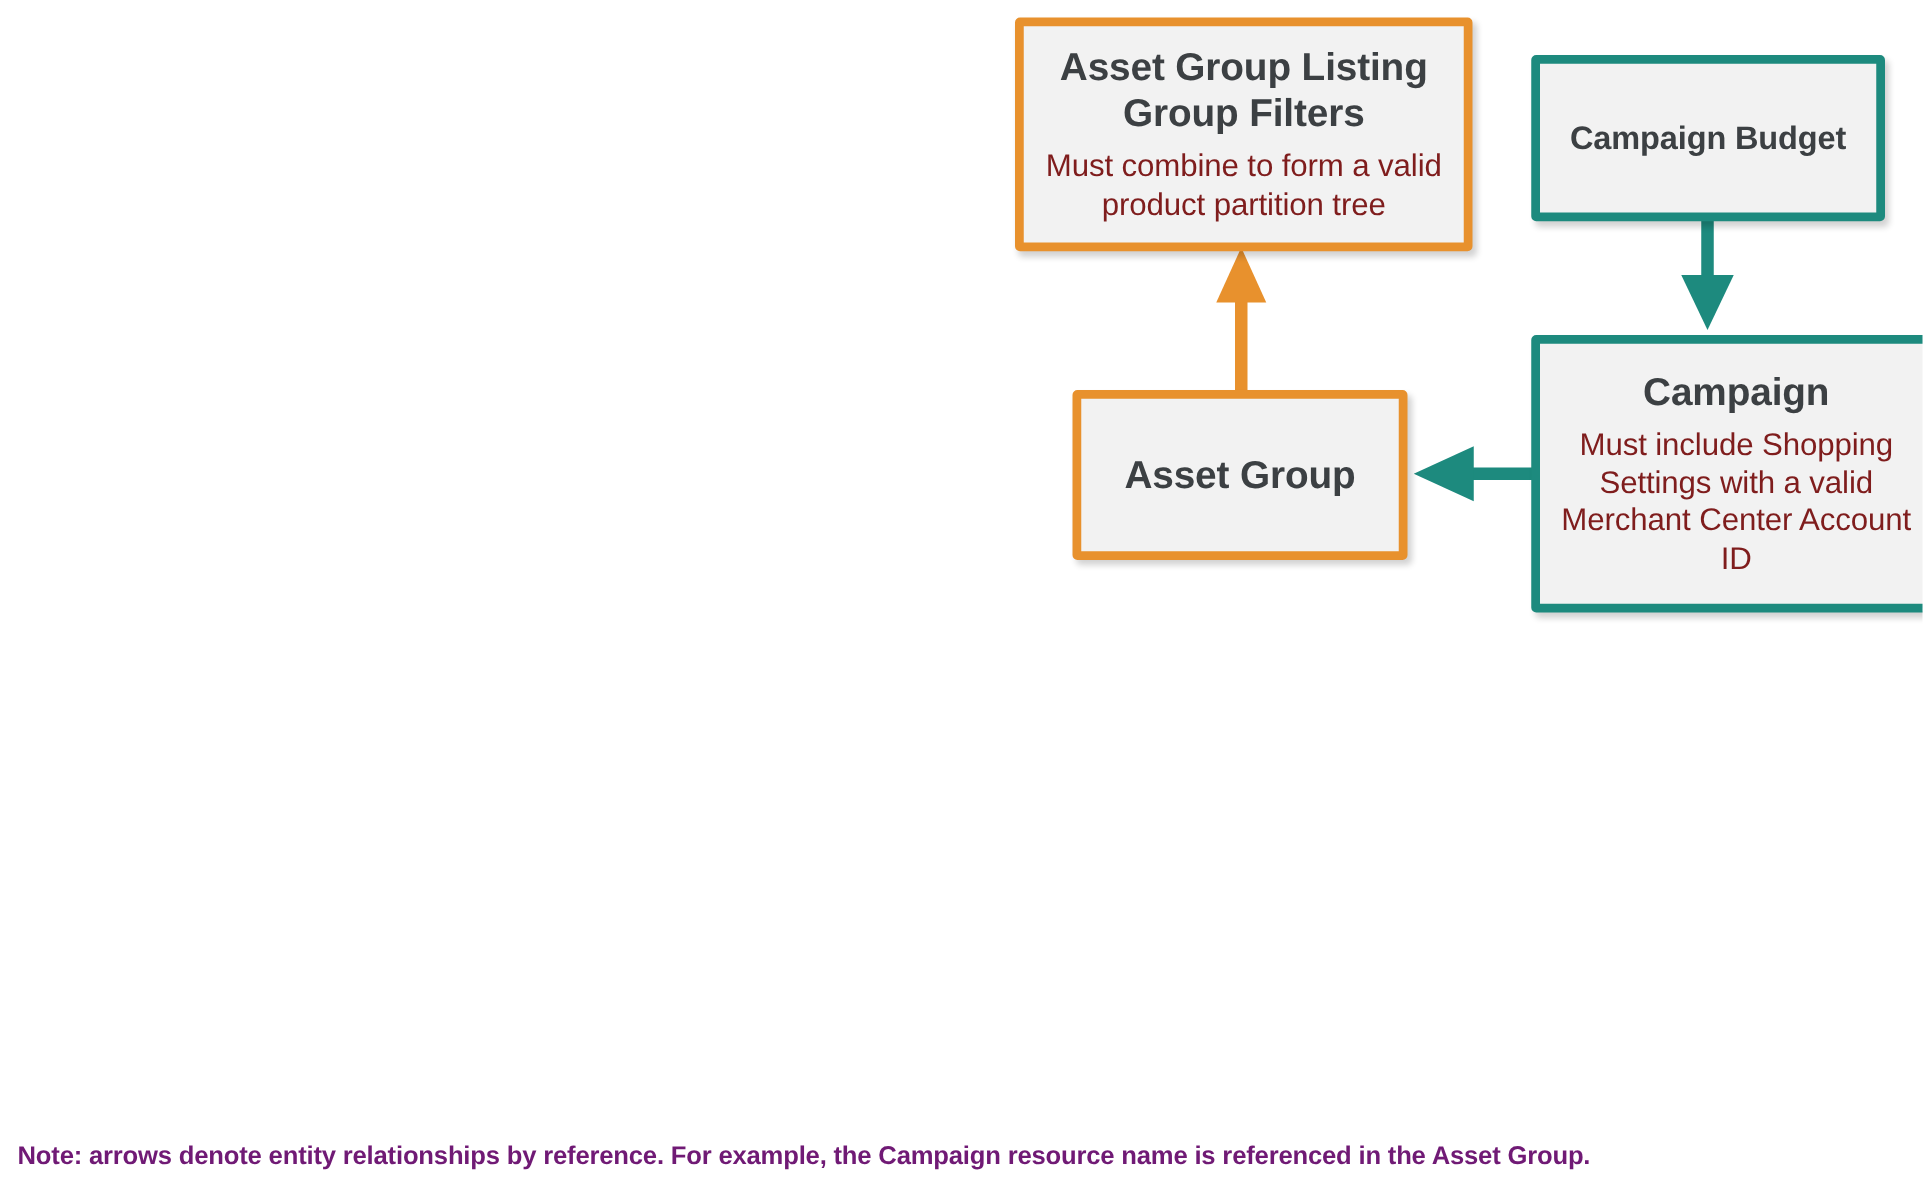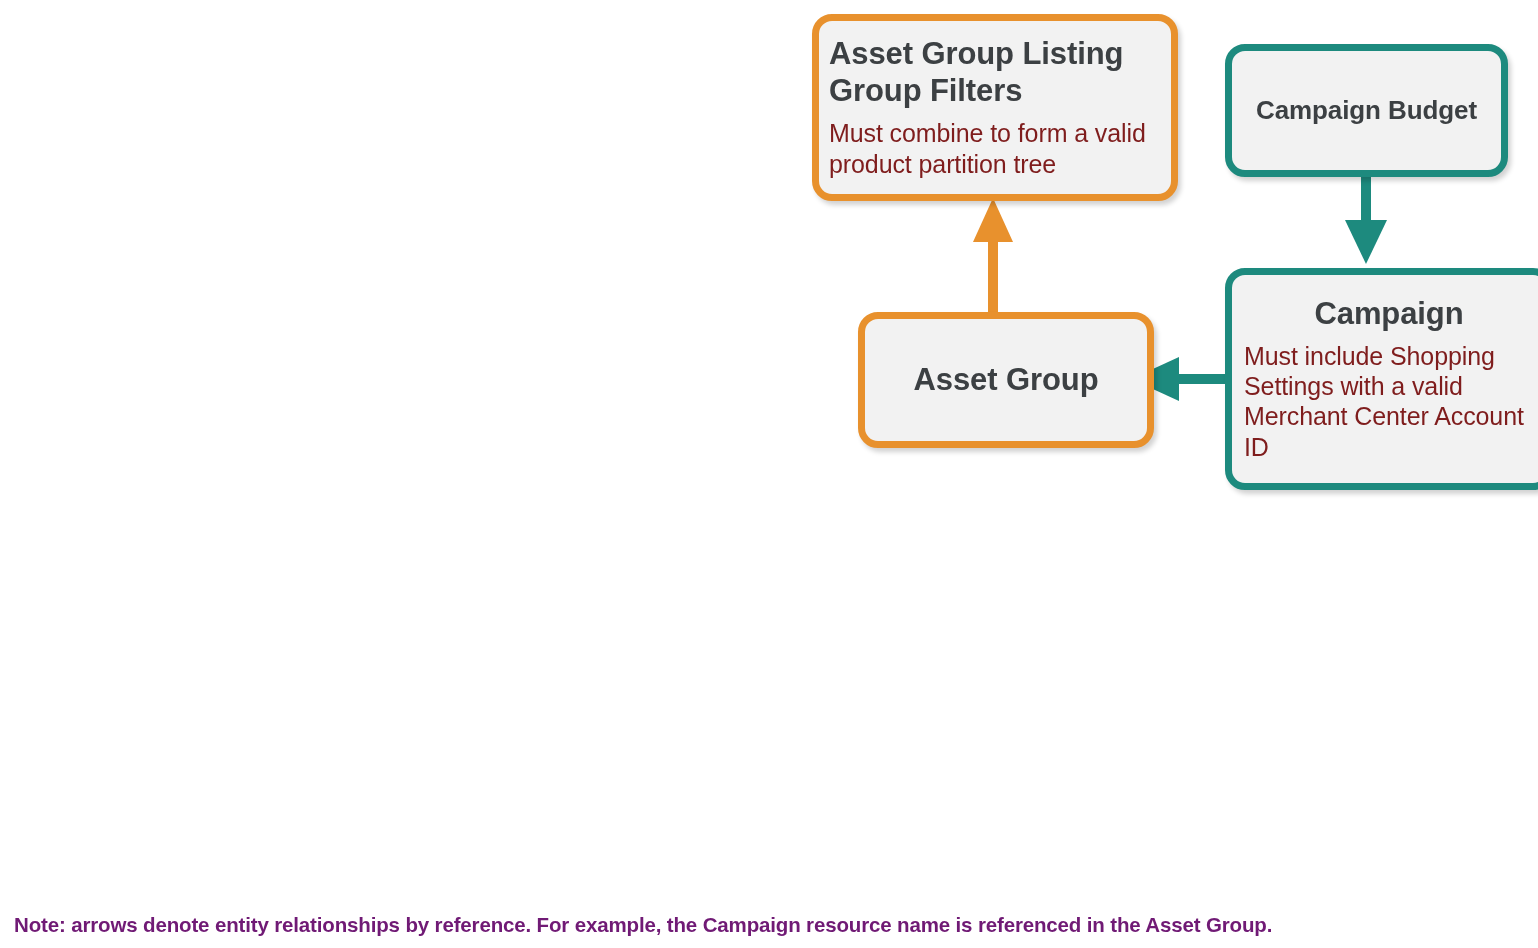--- a/index.html
+++ b/index.html
@@ -21,27 +21,28 @@
     left: 0; top: 0;
     width: 1538px;
     height: 948px;
   }
 
   
   .node {
     position: absolute;
     box-sizing: border-box;
     background: #f2f2f2;
-    border-radius: 20px;
+    border-radius: 4px;
     border-style: solid;
     border-width: 7px;
     display: flex;
     flex-direction: column;
     align-items: center;
     justify-content: center;
+    text-align: center;
     box-shadow: 3px 4px 5px rgba(0,0,0,0.18);
     z-index: 3;
   }
   .node.orange { border-color: #e8912d; }
   .node.teal   { border-color: #1d8a7e; }
 
   .node-title {
     color: #3c4043;
     font-weight: bold;
     line-height: 1.18;
@@ -65,21 +66,21 @@
 
   #node-campaign-budget {
     left: 1225px; top: 44px;
     width: 283px; height: 133px;
     padding: 0 10px;
   }
   #node-campaign-budget .node-title { font-size: 26px; }
 
   #node-asset-group {
     left: 858px; top: 312px;
-    width: 296px; height: 136px;
+    width: 268px; height: 136px;
     padding: 12px 10px;
   }
   #node-asset-group .node-title { font-size: 31px; }
 
   #node-campaign {
     left: 1225px; top: 268px;
     width: 328px; height: 222px;
     padding: 0 12px;
   }
   #node-campaign .node-title { font-size: 31px; }

